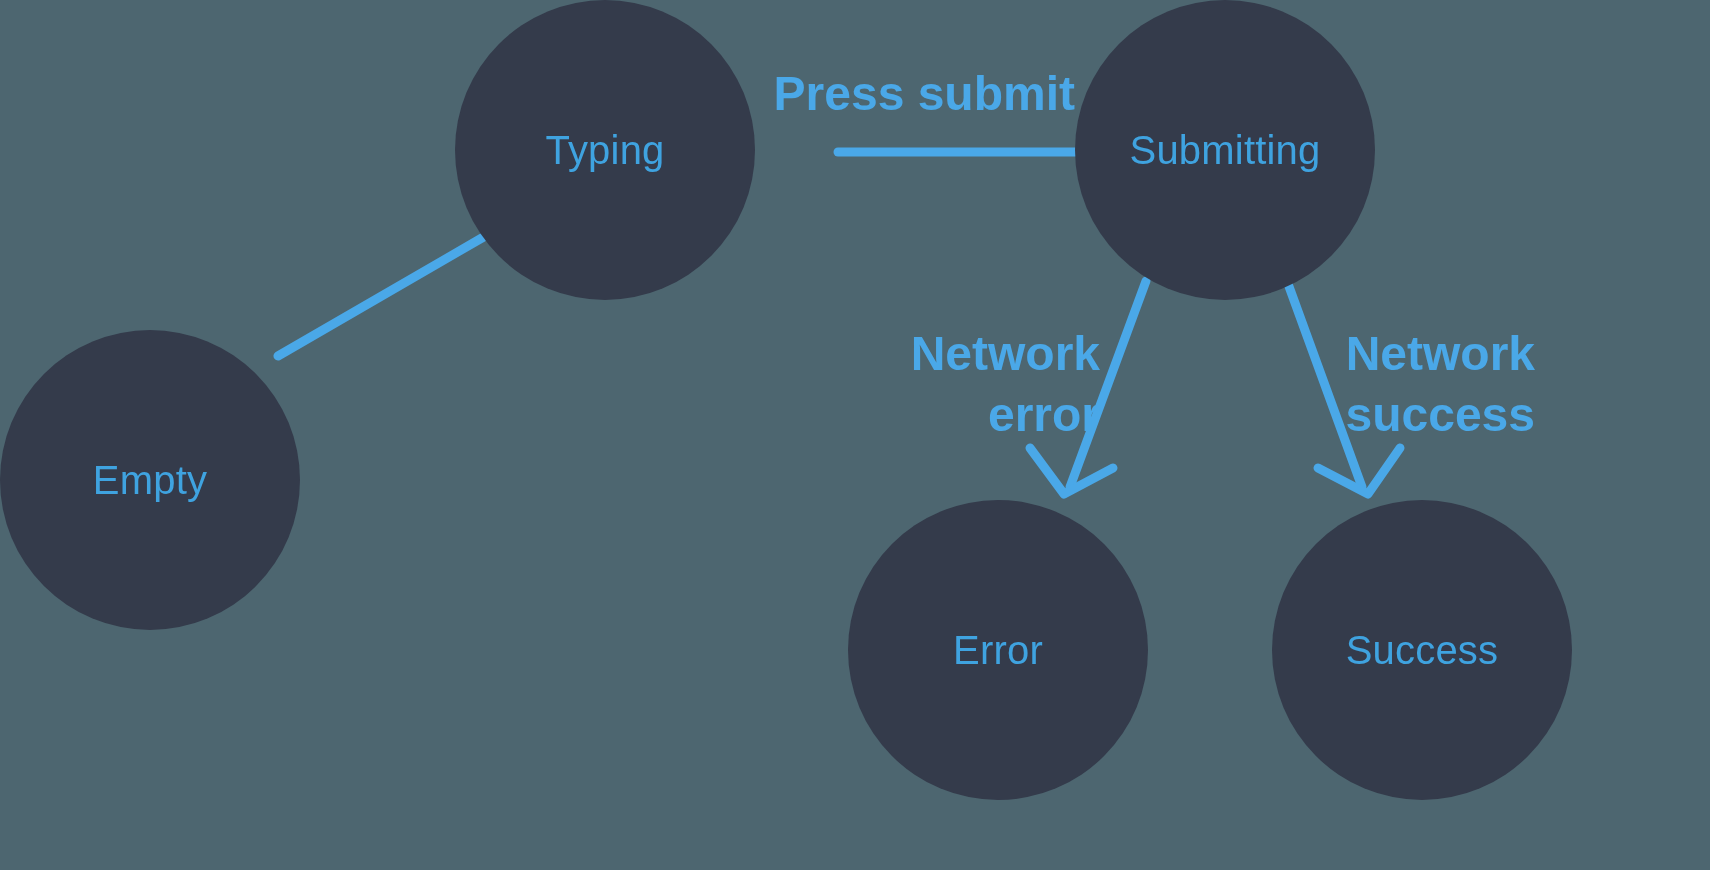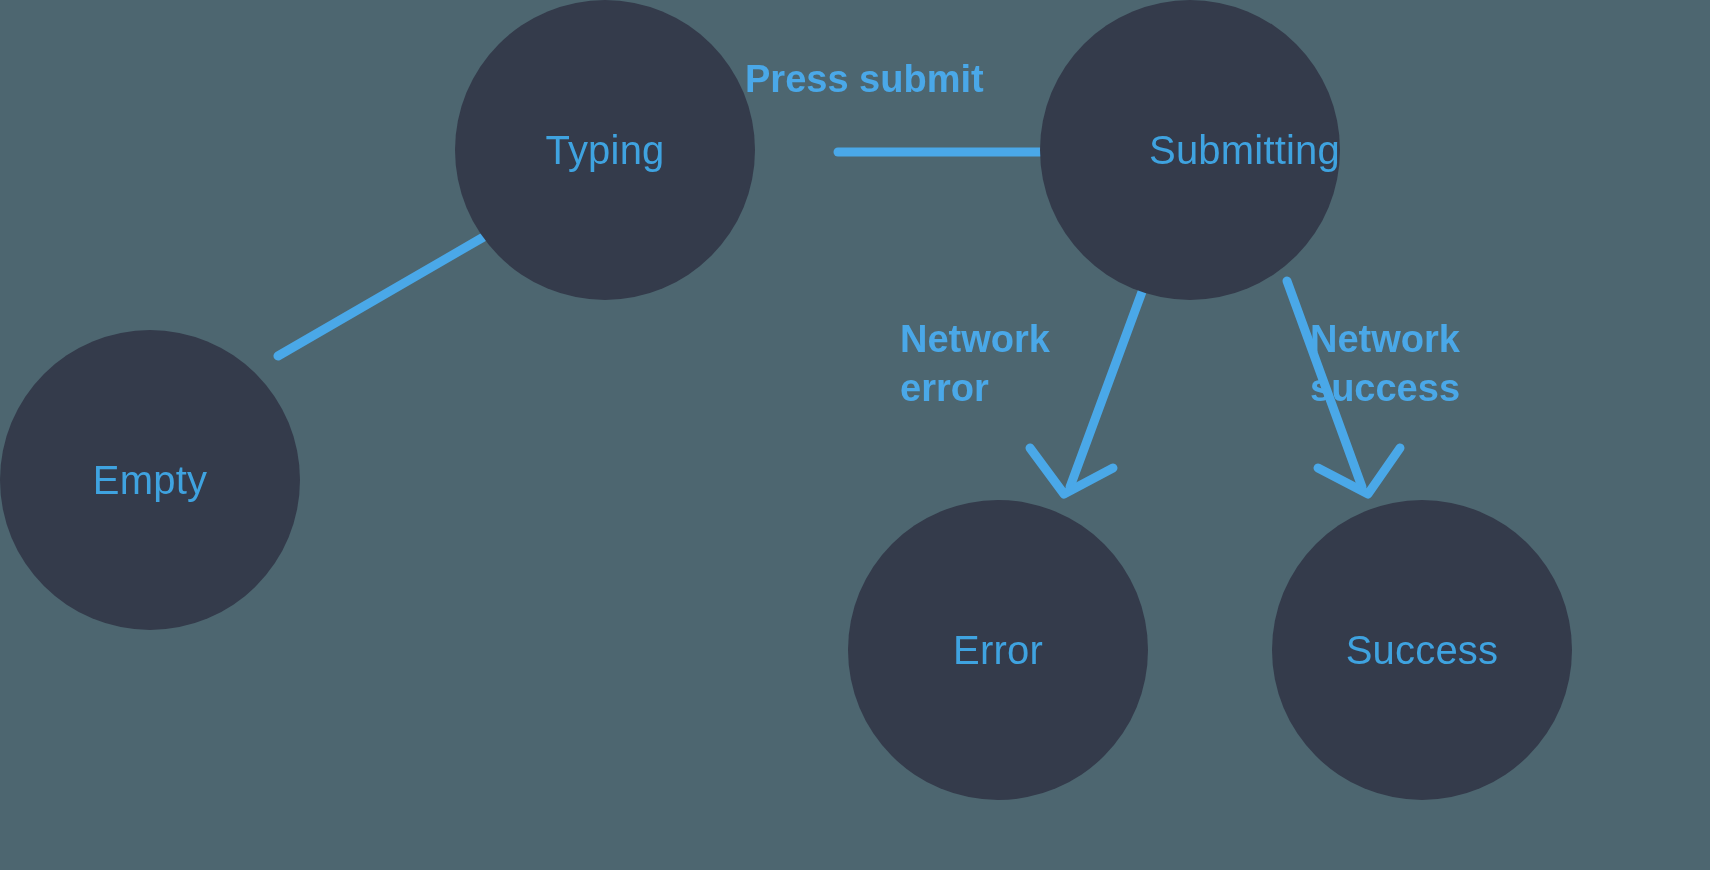--- a/index.html
+++ b/index.html
@@ -33,31 +33,32 @@
     color: #3fa3e0;
     font-size: 40px;
     font-weight: 400;
     letter-spacing: 0.2px;
     white-space: nowrap;
     user-select: none;
   }
   .edge-label {
     position: absolute;
     color: #4aa8e8;
-    font-size: 38px;
+    font-size: 48px;
     font-weight: 700;
     line-height: 1.28;
-    text-align: left;
+    text-align: right;
     white-space: pre-line;
     user-select: none;
+    margin-top: 8px;
   }
   
   #node-empty      { left: 0px;    top: 330px; width: 300px; height: 300px; }
   #node-typing     { left: 455px;  top: 0px;   width: 300px; height: 300px; }
-  #node-submitting { left: 1040px; top: 0px;   width: 300px; height: 300px; justify-content: flex-end; }
+  #node-submitting { left: 1075px; top: 0px;   width: 300px; height: 300px; }
   #node-error      { left: 848px;  top: 500px; width: 300px; height: 300px; }
   #node-success    { left: 1272px; top: 500px; width: 300px; height: 300px; }
 
   
   #label-start-typing   { left: 205px;  top: 168px; width: 195px; }
   #label-press-submit   { left: 745px;  top: 55px;  width: 330px; }
   #label-network-error  { left: 900px;  top: 315px; width: 200px; }
   #label-network-success{ left: 1310px; top: 315px; width: 225px; }
 </style>
 </head>

